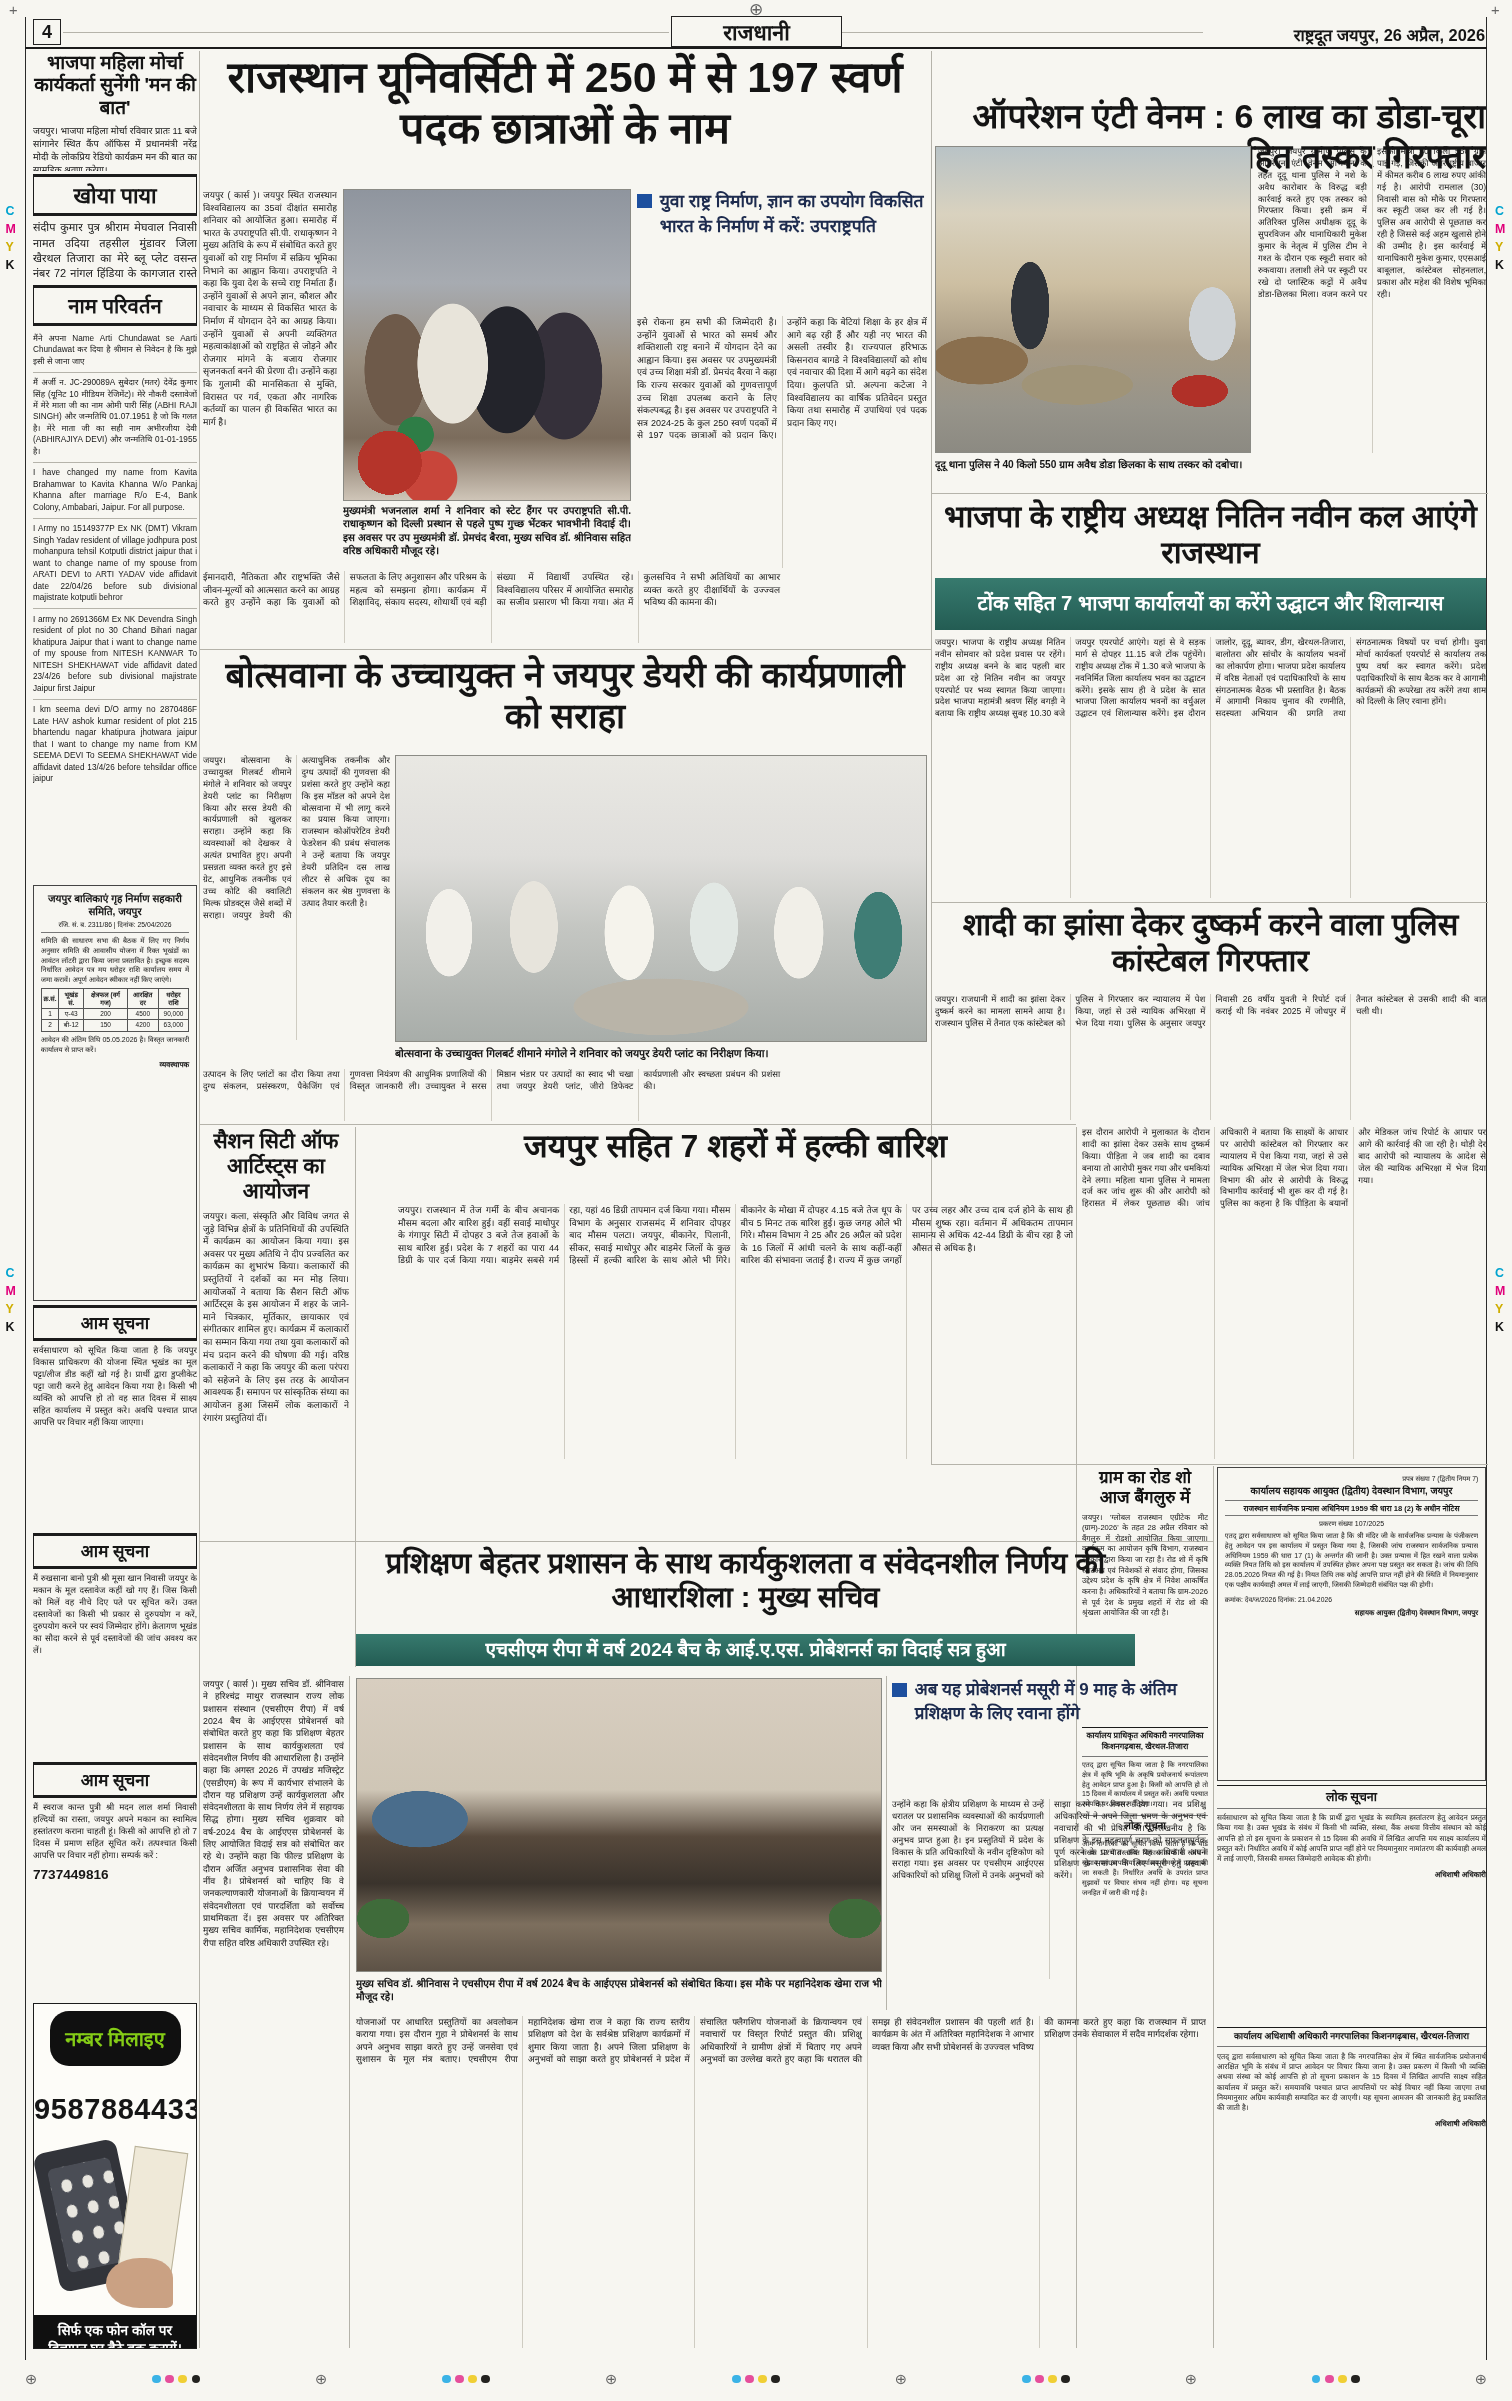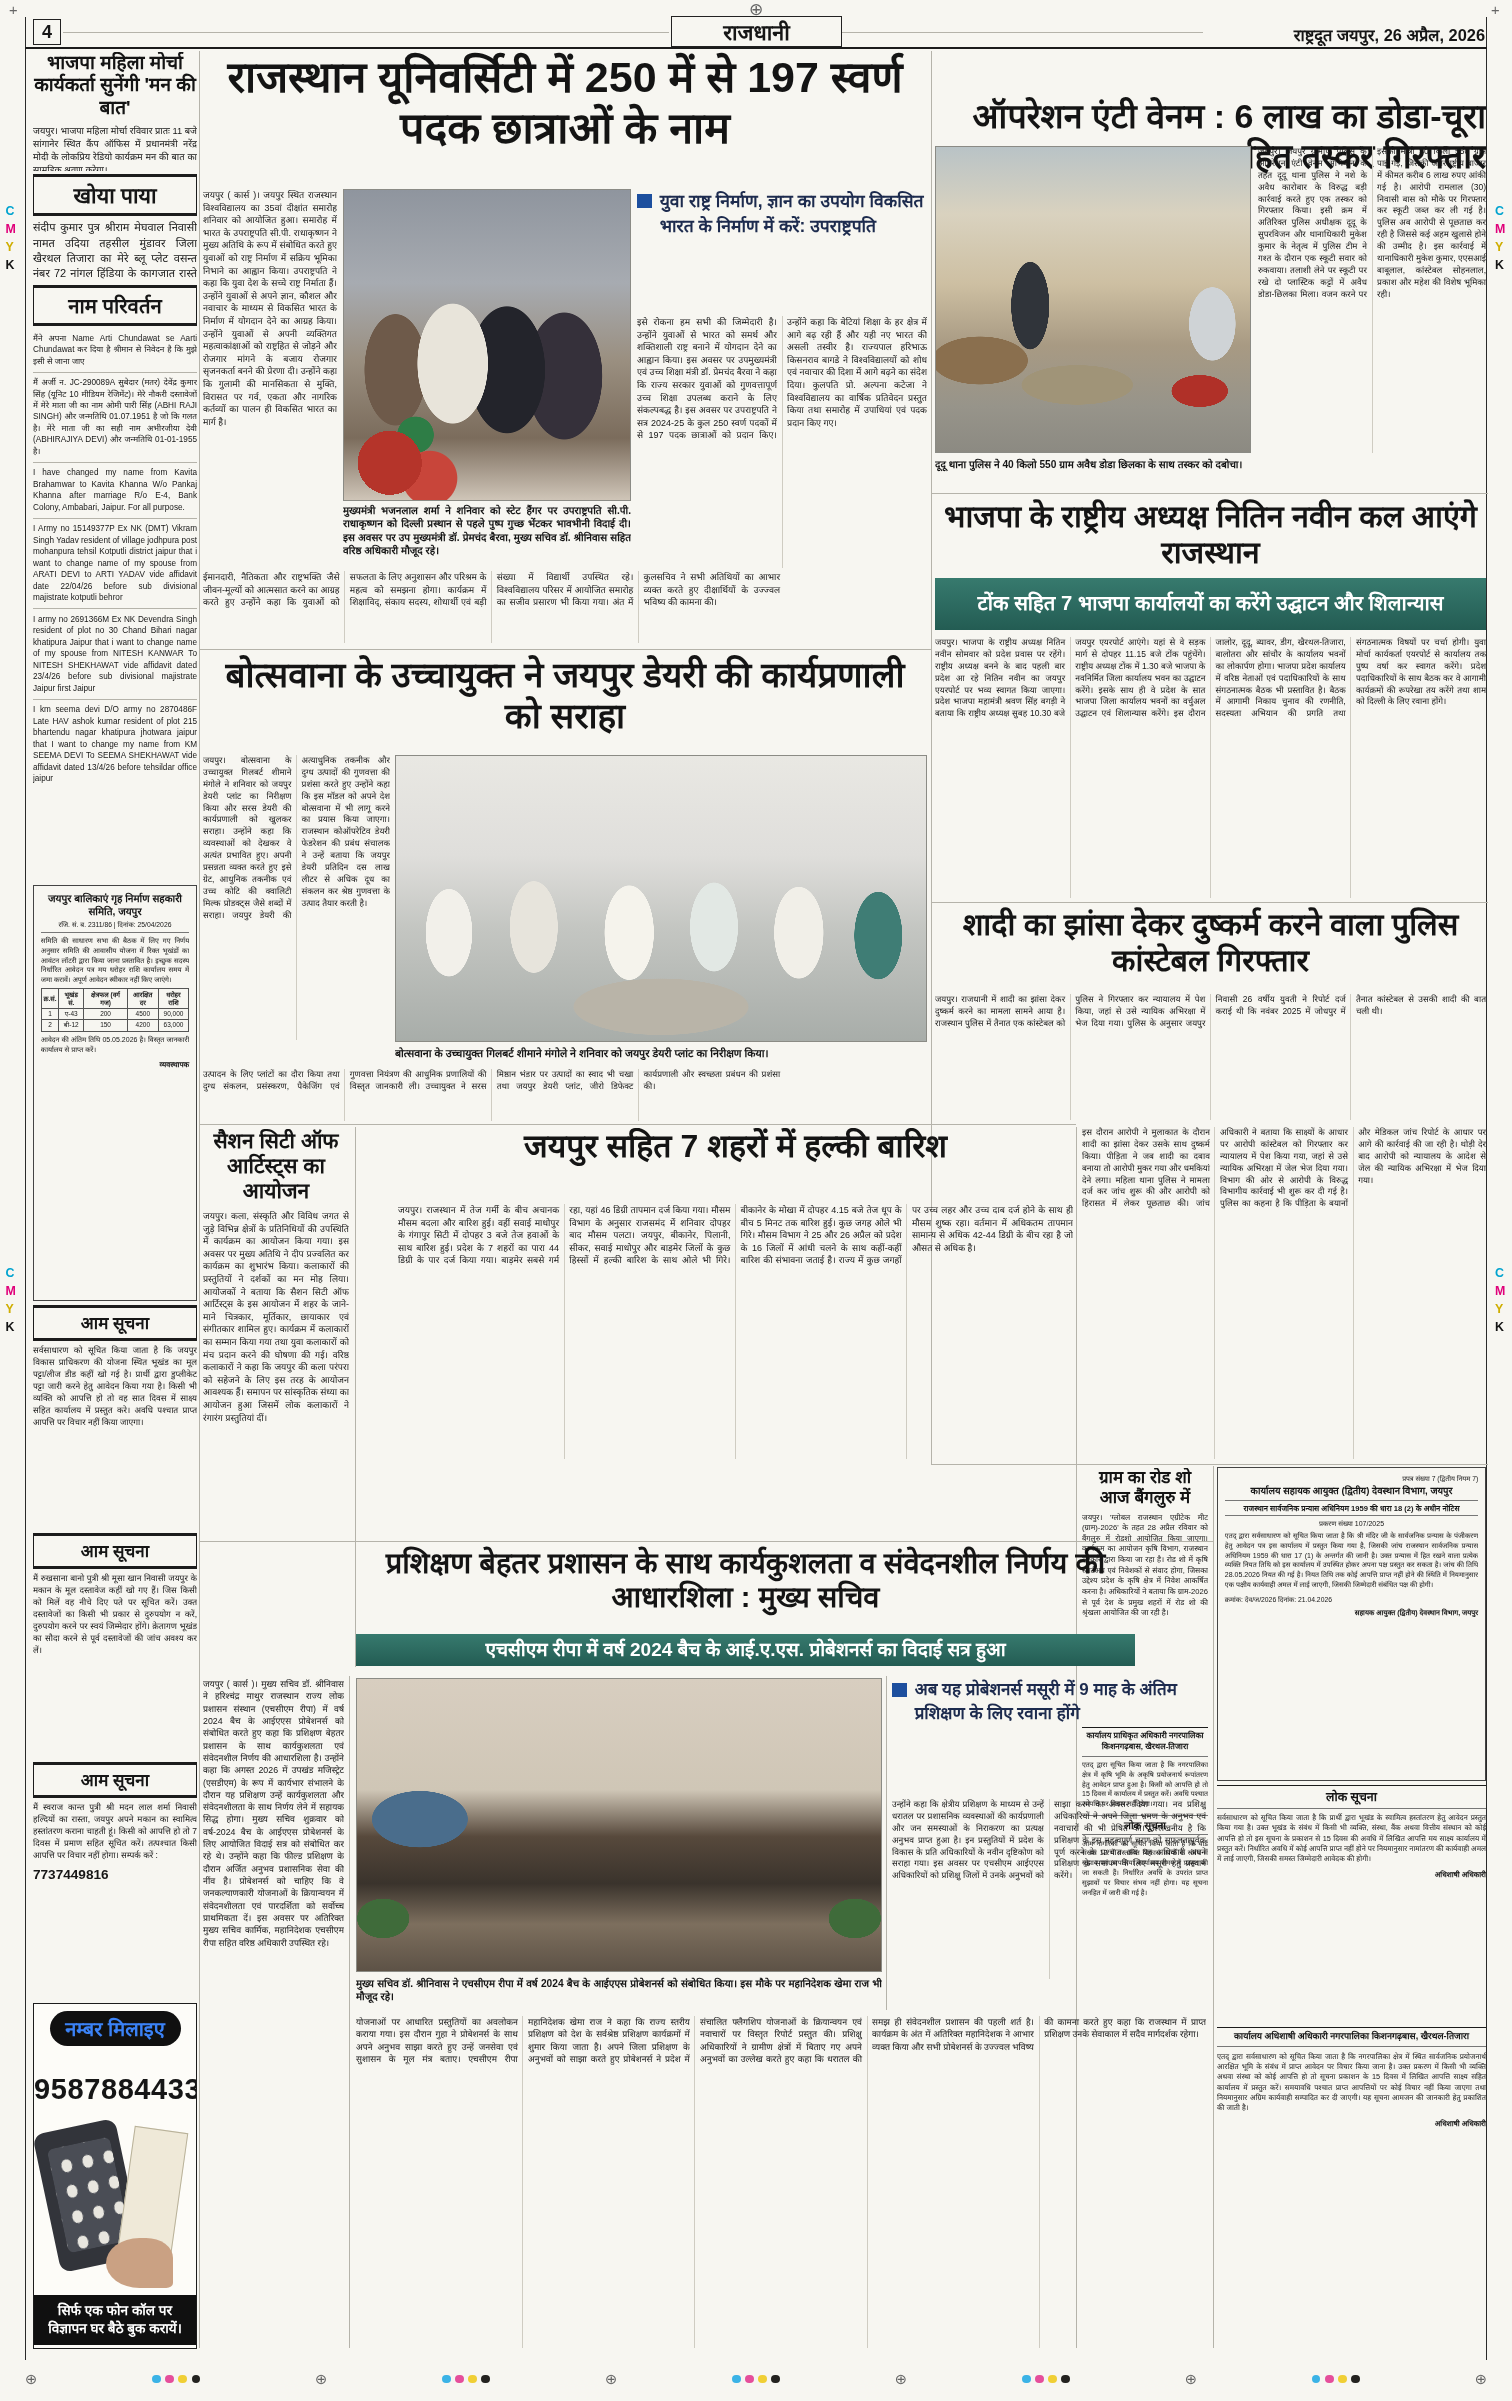--- a/index.html
+++ b/index.html
@@ -157,21 +157,21 @@
     <div class="jt" style="font-size:8.5px;">मैं रुखसाना बानो पुत्री श्री मूसा खान निवासी जयपुर के मकान के मूल दस्तावेज कहीं खो गए हैं। जिस किसी को मिलें वह नीचे दिए पते पर सूचित करें। उक्त दस्तावेजों का किसी भी प्रकार से दुरुपयोग न करें, दुरुपयोग करने पर स्वयं जिम्मेदार होंगे। क्रेतागण भूखंड का सौदा करने से पूर्व दस्तावेजों की जांच अवश्य कर लें।</div>
   </div>
 
   <div class="abs" style="left:33px;top:1762px;width:164px;height:237px;overflow:hidden;">
     <div class="sec-title" style="font-size:17px;margin-bottom:4.5px;">आम सूचना</div>
     <div class="jt" style="font-size:8.5px;">मैं स्वराज कान्त पुत्री श्री मदन लाल शर्मा निवासी हल्दियों का रास्ता, जयपुर अपने मकान का स्वामित्व हस्तांतरण कराना चाहती हूं। किसी को आपत्ति हो तो 7 दिवस में प्रमाण सहित सूचित करें। तत्पश्चात किसी आपत्ति पर विचार नहीं होगा। सम्पर्क करें :</div>
     <div style="font-size:13.6px;font-weight:bold;text-align:left;margin-top:5.6px;">7737449816</div>
   </div>
 
   <div class="abs" style="left:33px;top:2003px;width:164px;height:346px;border:1.1px solid #1c1c1c;background:#fdfcf8;overflow:hidden;">
-    <div style="margin:6.8px auto 4.5px;width:131px;background:#101010;color:#3b82f6;border-radius:19px;text-align:center;font-size:20px;font-weight:bold;padding:4px 0;">नम्बर मिलाइए</div>
+    <div style="margin:6.8px auto 4.5px;width:131px;background:#101010;color:#84cc16;border-radius:19px;text-align:center;font-size:20px;font-weight:bold;padding:14px 0;">नम्बर मिलाइए</div>
     <div style="text-align:center;font-size:29px;font-weight:bold;letter-spacing:0.6px;margin-top:27px;">9587884433</div>
     <div style="position:relative;height:180px;margin:4.5px 6.8px;">
       <div style="position:absolute;left:5.6px;top:14.7px;width:84px;height:141px;background:#32343a;border-radius:11.3px;transform:rotate(-12deg);"></div>
       <div style="position:absolute;left:16px;top:32px;width:64px;height:106px;background:#4a4d55;border-radius:6.8px;transform:rotate(-12deg);background-image:radial-gradient(#e8e6df 5.1px,rgba(0,0,0,0) 5.6px);background-size:21.5px 26px;background-position:5.6px 6.8px;"></div>
       <div style="position:absolute;right:9px;top:19px;width:52px;height:121px;background:#efe9d8;border:0.6px solid #b9b29a;transform:rotate(8deg);"></div>
       <div style="position:absolute;right:16px;bottom:2.3px;width:67px;height:50px;background:#caa183;border-radius:50% 40% 10% 50%;"></div>
     </div>
     <div style="background:#101010;color:#fff;font-size:13.6px;font-weight:bold;text-align:center;padding:6.8px 5.6px;line-height:1.35;">सिर्फ एक फोन कॉल पर विज्ञापन घर बैठे बुक करायें।</div>
   </div>
 

